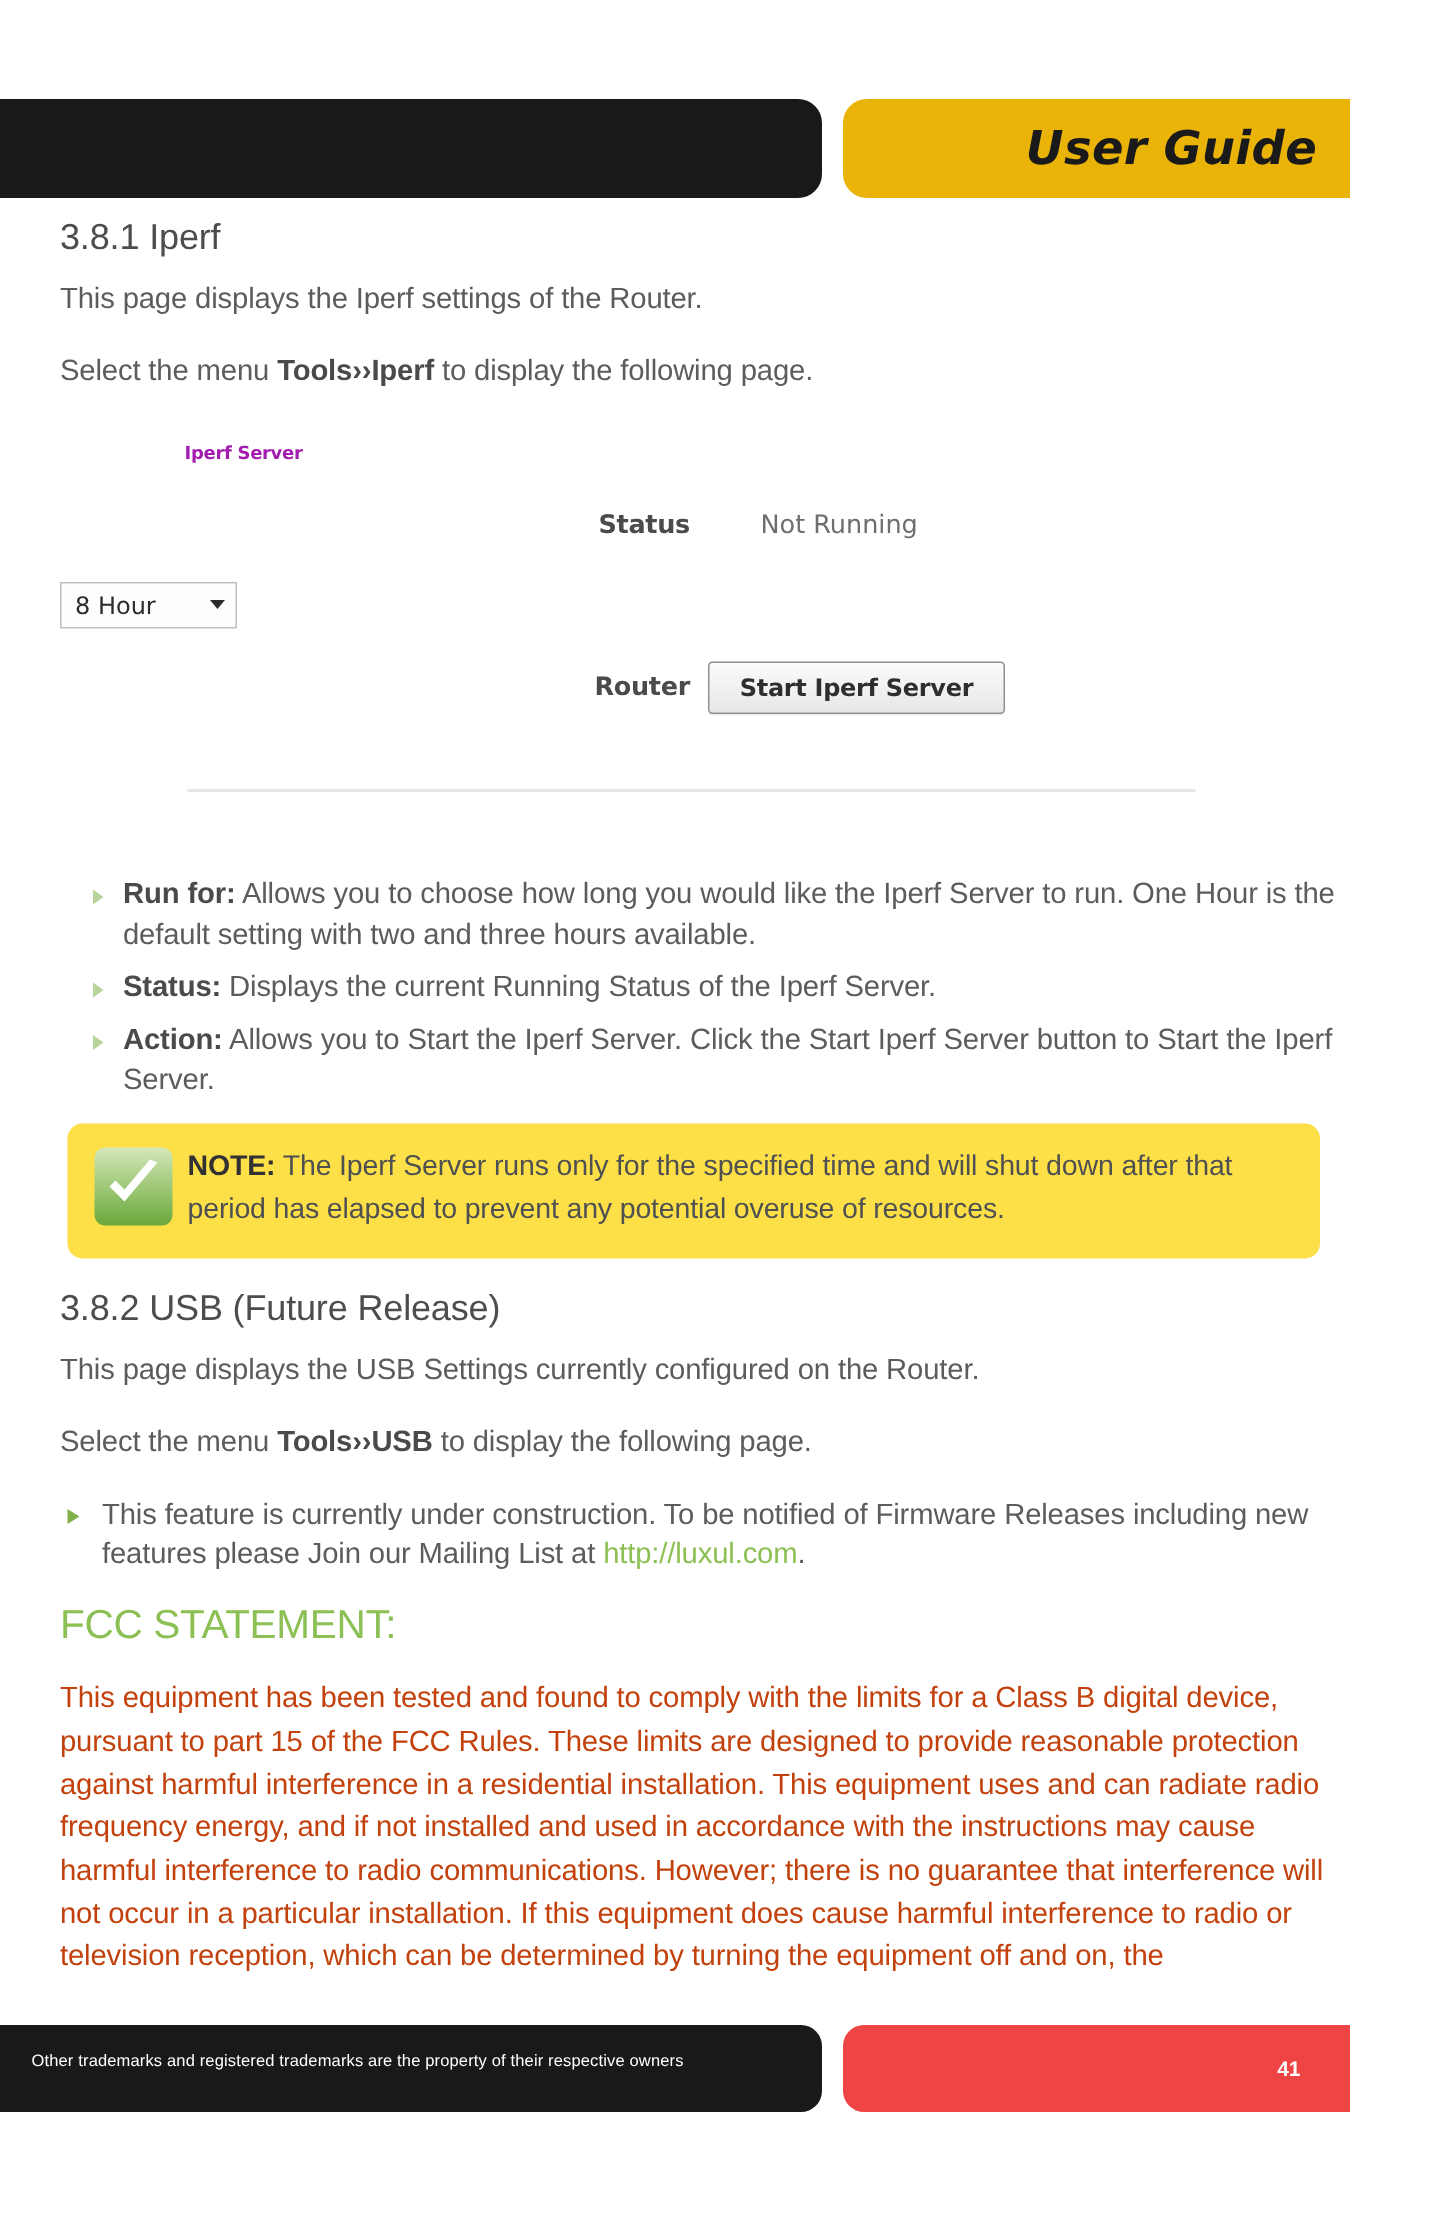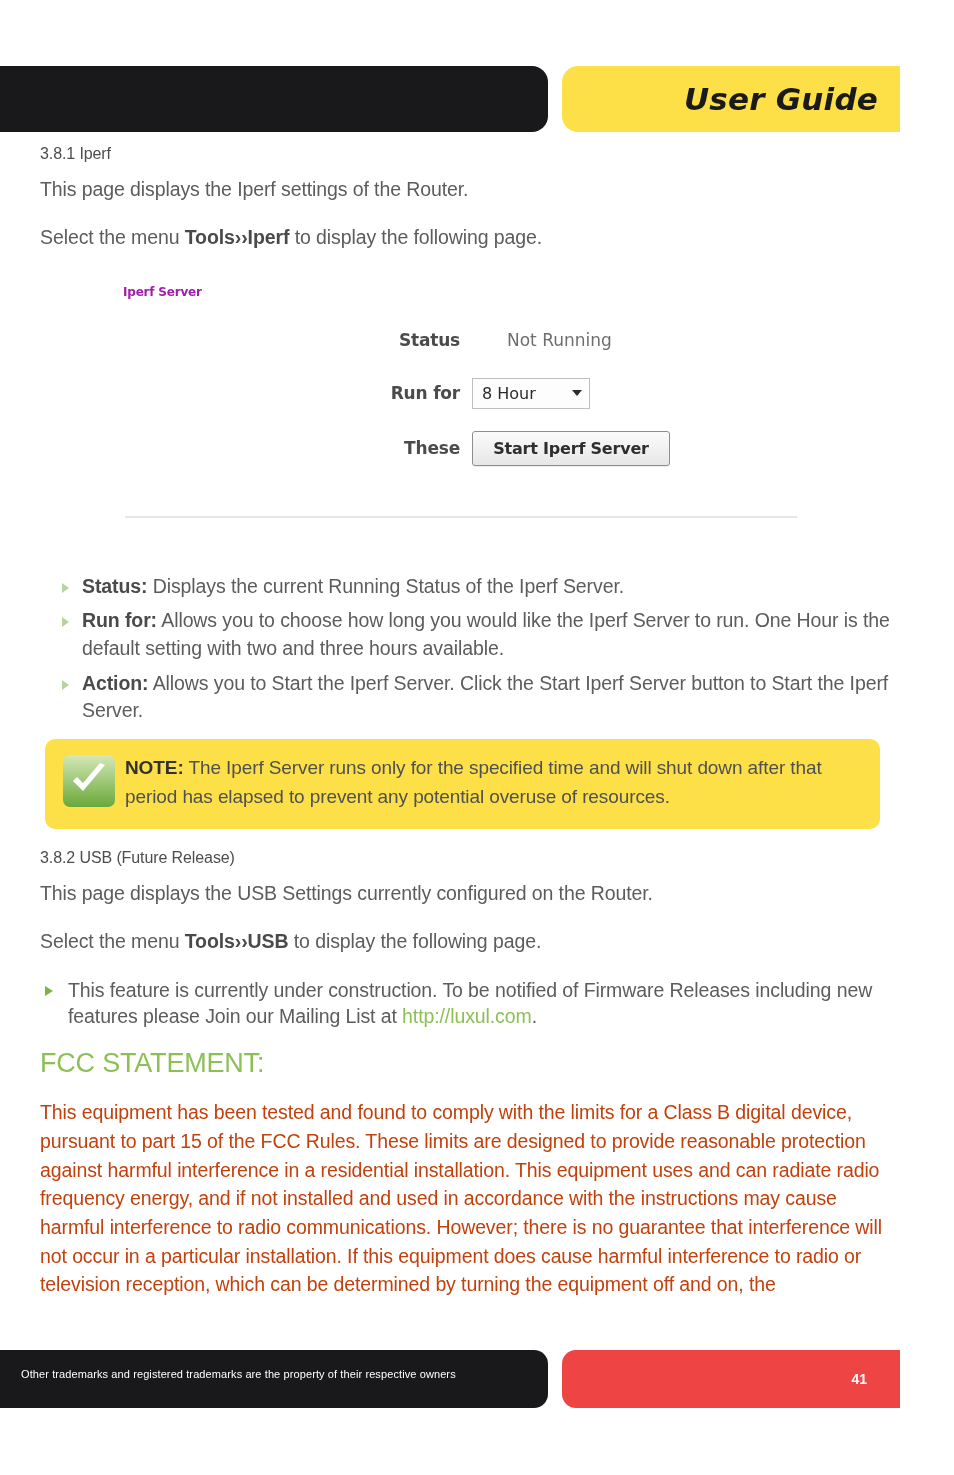--- a/index.html
+++ b/index.html
@@ -32,21 +32,21 @@
     height: 66px;
     background: #19181a;
     border-radius: 0 16px 16px 0;
   }
   #header-green-bar {
     position: absolute;
     left: 562px;
     top: 0;
     width: 338px;
     height: 66px;
-    background: #fde047;
+    background: #eab308;
     border-radius: 16px 0 0 16px;
   }
   #header-title {
     position: absolute;
     right: 22px;
     top: 50%;
     transform: translateY(-50%);
     font-family: "DejaVu Sans", sans-serif;
     font-style: italic;
     font-weight: bold;
@@ -58,21 +58,21 @@
 
   
   #content {
     position: absolute;
     left: 40px;
     top: 145px;
     width: 874px;
   }
 
   .sec-head {
-    font-size: 16px;
+    font-size: 24px;
     color: #4d4d4f;
     margin: 0 0 13px 0;
     font-weight: normal;
     letter-spacing: -0.1px;
   }
   .body-p {
     font-size: 19.5px;
     line-height: 1.35;
     color: #5b5c5e;
     margin: 0 0 22px 0;
@@ -322,42 +322,41 @@
 
   <div id="ui-shot">
     <div id="ui-shot-title">Iperf Server</div>
 
     <div class="form-row" id="row-status">
       <div class="form-label">Status</div>
       <div class="form-value">Not Running</div>
     </div>
 
     <div class="form-row" id="row-runfor">
-      <div class="form-label">Run for</div>
       <div id="runfor-select">
         <span>8 Hour</span>
         <span id="runfor-caret"></span>
       </div>
     </div>
 
     <div class="form-row" id="row-action">
-      <div class="form-label">These</div>
+      <div class="form-label">Router</div>
       <div id="start-button">Start Iperf Server</div>
     </div>
 
     <div id="ui-shot-divider"></div>
   </div>
 
+
+  <div class="bullet-l2">
+    <span class="tri-hollow"></span><b>Run for:</b><span> Allows you to choose how long you would like the Iperf Server to run. One Hour is the default setting with two and three hours available.</span>
+  </div>
 
   <div class="bullet-l2">
     <span class="tri-hollow"></span><b>Status:</b><span> Displays the current Running Status of the Iperf Server.</span>
-  </div>
-
-  <div class="bullet-l2">
-    <span class="tri-hollow"></span><b>Run for:</b><span> Allows you to choose how long you would like the Iperf Server to run. One Hour is the default setting with two and three hours available.</span>
   </div>
 
   <div class="bullet-l2">
     <span class="tri-hollow"></span><b>Action:</b><span> Allows you to Start the Iperf Server. Click the Start Iperf Server button to Start the Iperf Server.</span>
   </div>
 
   <div id="note-box">
     <div id="note-check">
       <svg width="40" height="40" viewBox="0 0 40 40" aria-hidden="true">
         <path d="M4 20 L14 30 L36 4 L31 2 L14 22 L8 16 Z" fill="#ffffff"></path>

